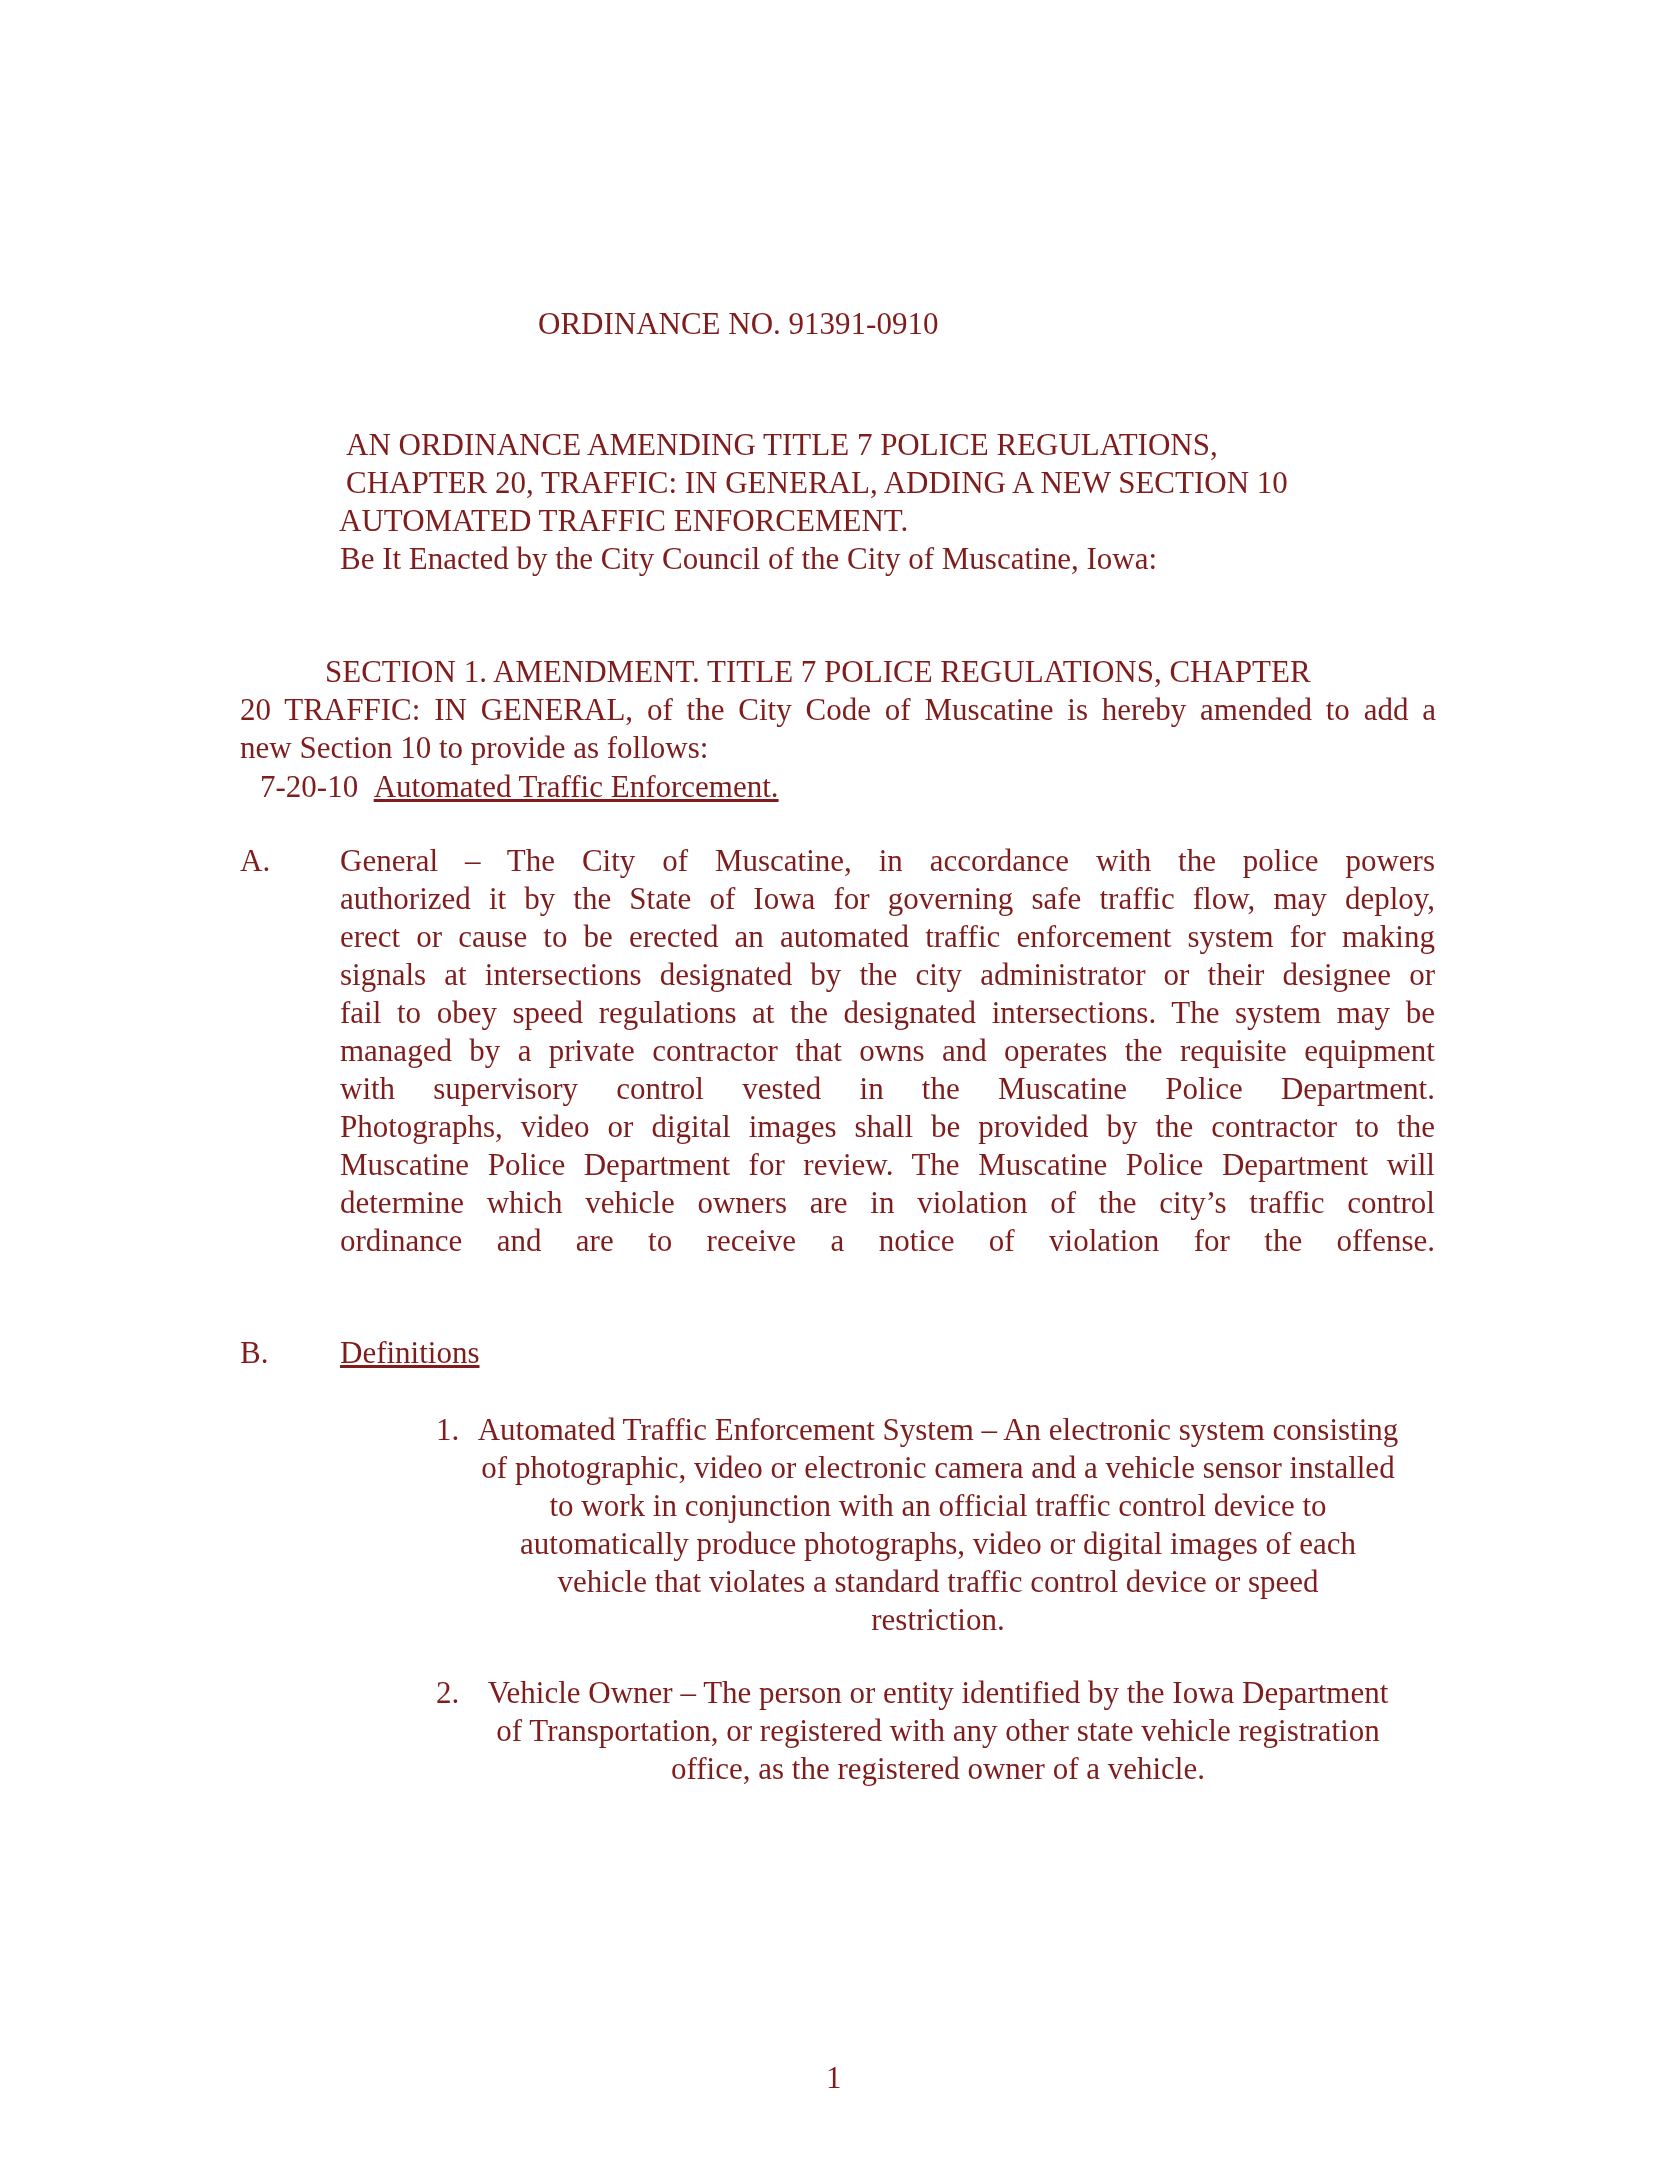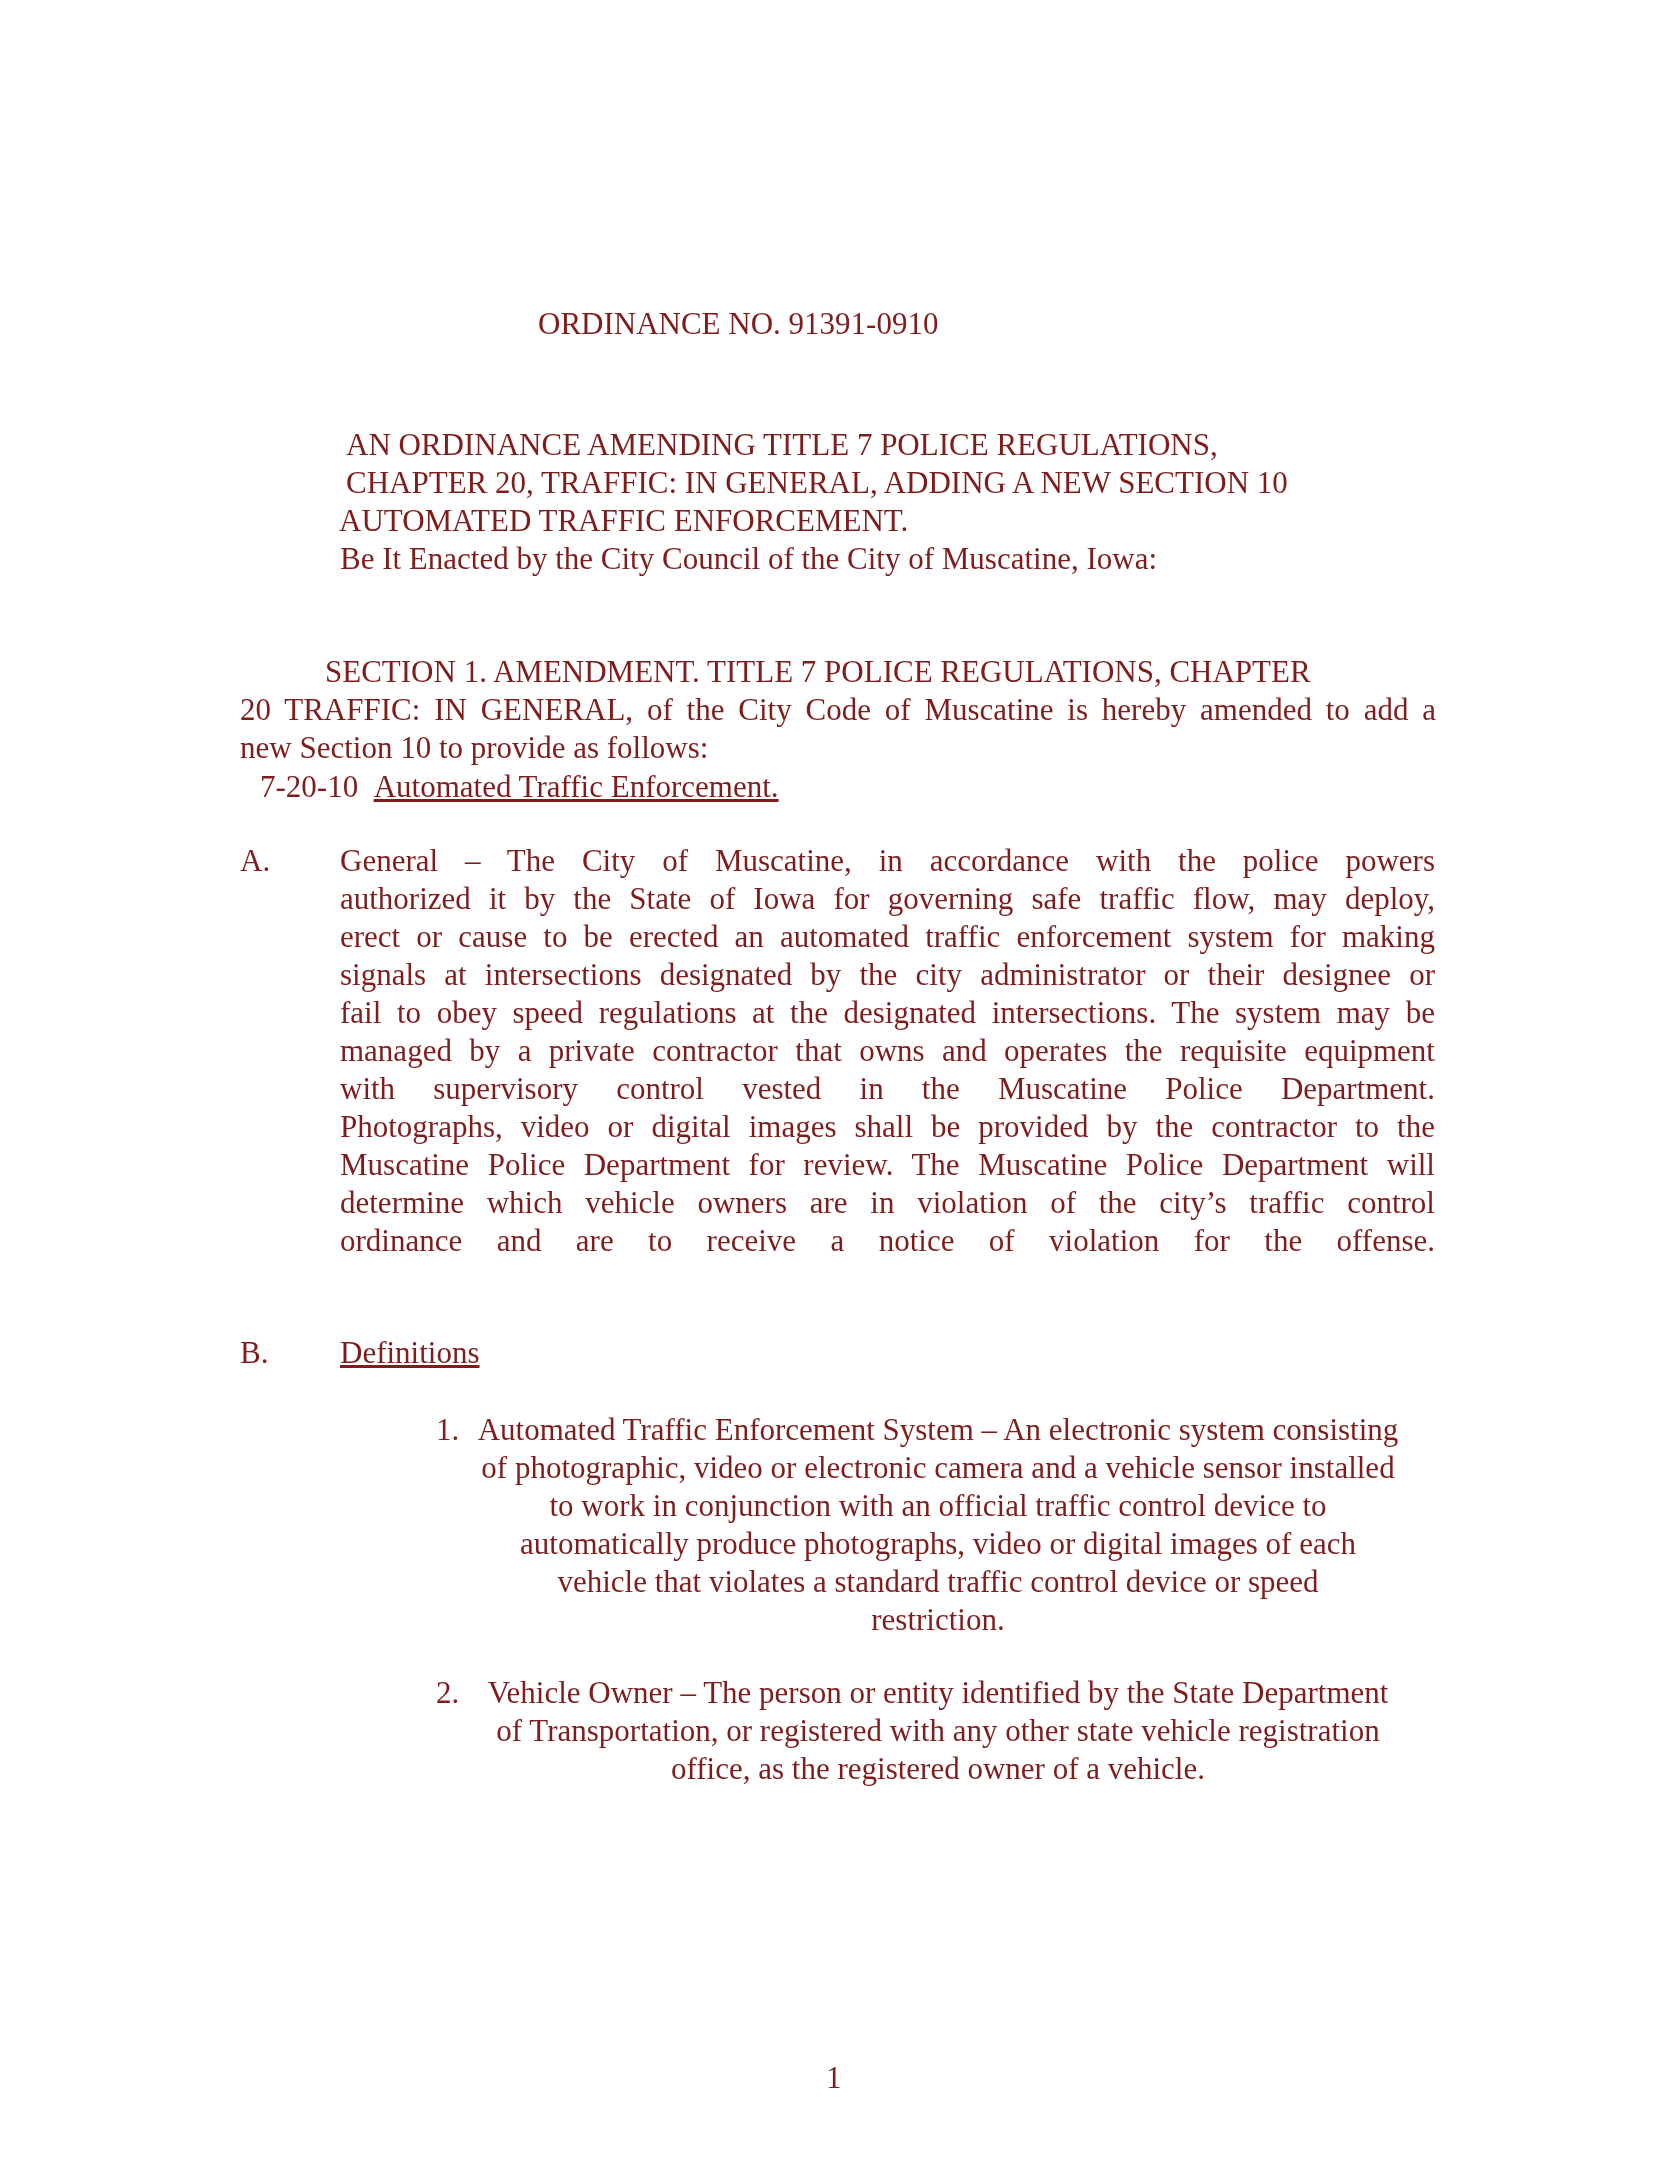--- a/index.html
+++ b/index.html
@@ -74,20 +74,20 @@
     <span class="lline">Automated Traffic Enforcement System – An electronic system consisting</span>
     <span class="lline">of photographic, video or electronic camera and a vehicle sensor installed</span>
     <span class="lline">to work in conjunction with an official traffic control device to</span>
     <span class="lline">automatically produce photographs, video or digital images of each</span>
     <span class="lline">vehicle that violates a standard traffic control device or speed</span>
     <span class="lline">restriction.</span>
   </div>
 
   <div class="abs def-label" style="top:1674px;">2.</div>
   <div class="abs def" style="top:1674px;">
-    <span class="lline">Vehicle Owner – The person or entity identified by the State Department</span>
+    <span class="lline">Vehicle Owner – The person or entity identified by the Iowa Department</span>
     <span class="lline">of Transportation, or registered with any other state vehicle registration</span>
     <span class="lline">office, as the registered owner of a vehicle.</span>
   </div>
 
   <div class="abs pageno">1</div>
 </div>
 
 
 </body></html>

